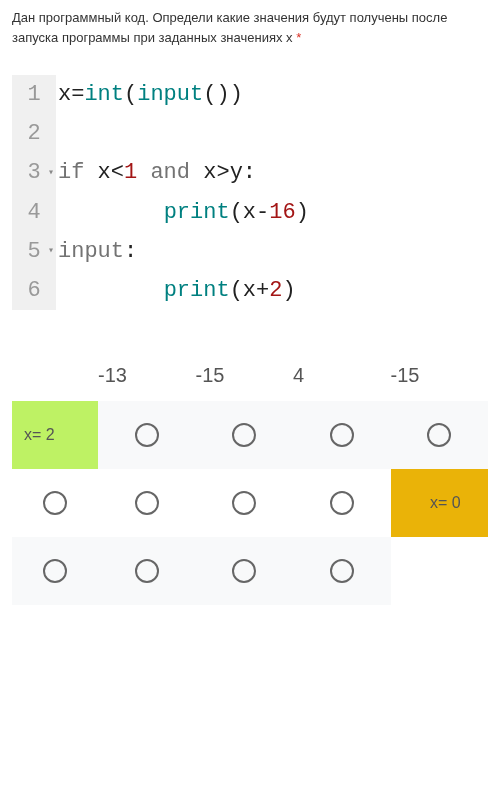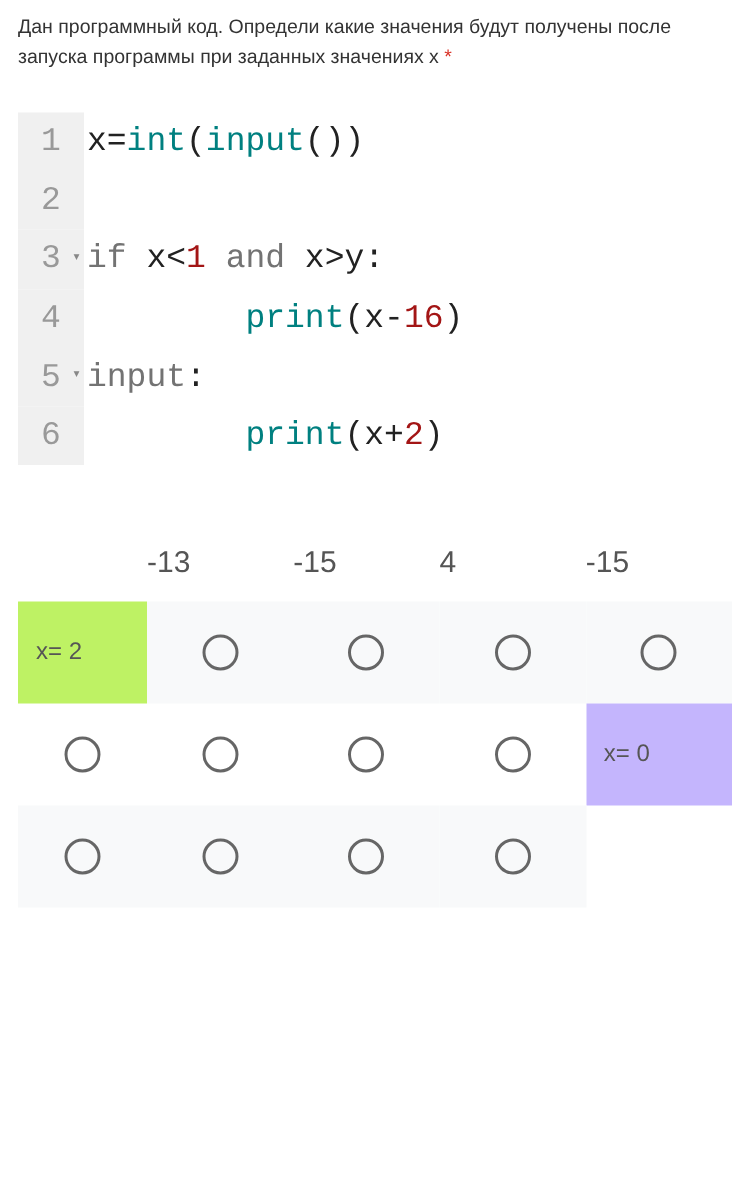--- a/index.html
+++ b/index.html
@@ -157,21 +157,21 @@
     </div>
     <div class="grid-cell">
       <span class="radio"></span>
     </div>
     <div class="grid-cell">
       <span class="radio"></span>
     </div>
     <div class="grid-cell">
       <span class="radio"></span>
     </div>
-    <div class="grid-row-label-cell" style="background: #c4b5fd;">
+    <div class="grid-row-label-cell" style="background: #eab308; justify-content: center;">
       <span class="grid-row-label">x= 0</span>
     </div>
     <div class="grid-cell" style="background: rgb(248, 249, 250);">
       <span class="radio"></span>
     </div>
     <div class="grid-cell" style="background: rgb(248, 249, 250);">
       <span class="radio"></span>
     </div>
     <div class="grid-cell" style="background: rgb(248, 249, 250);">
       <span class="radio"></span>

